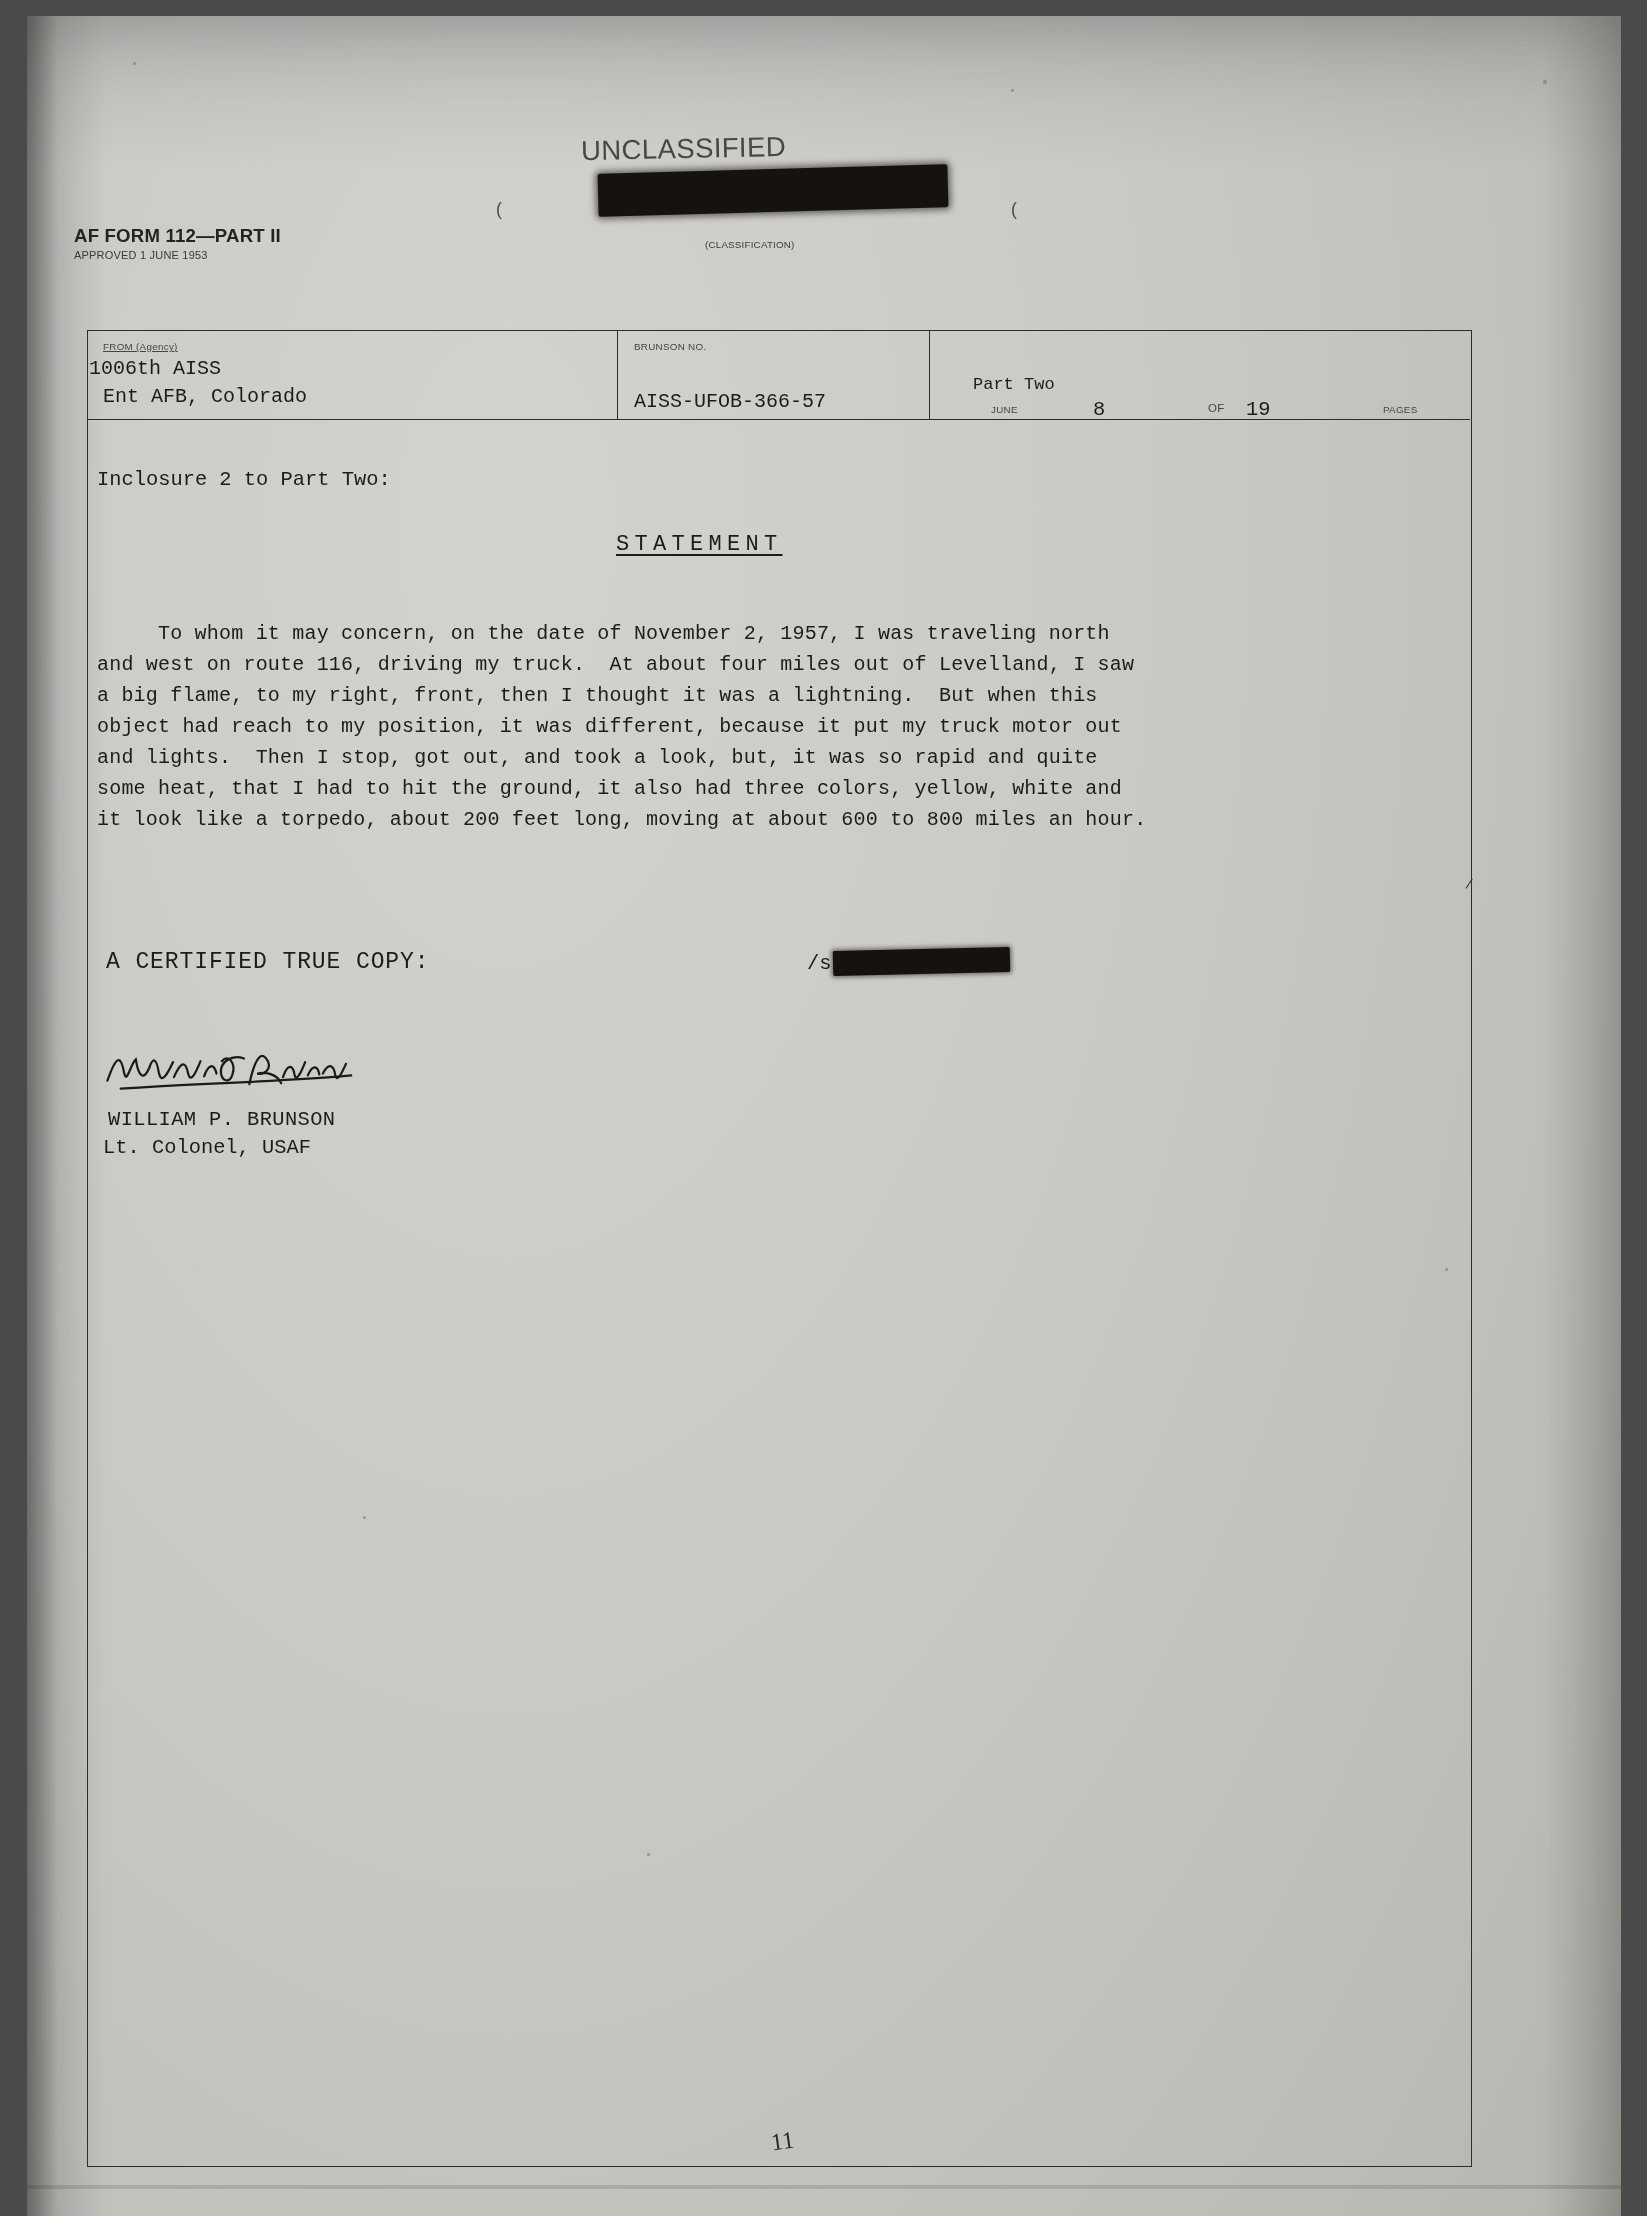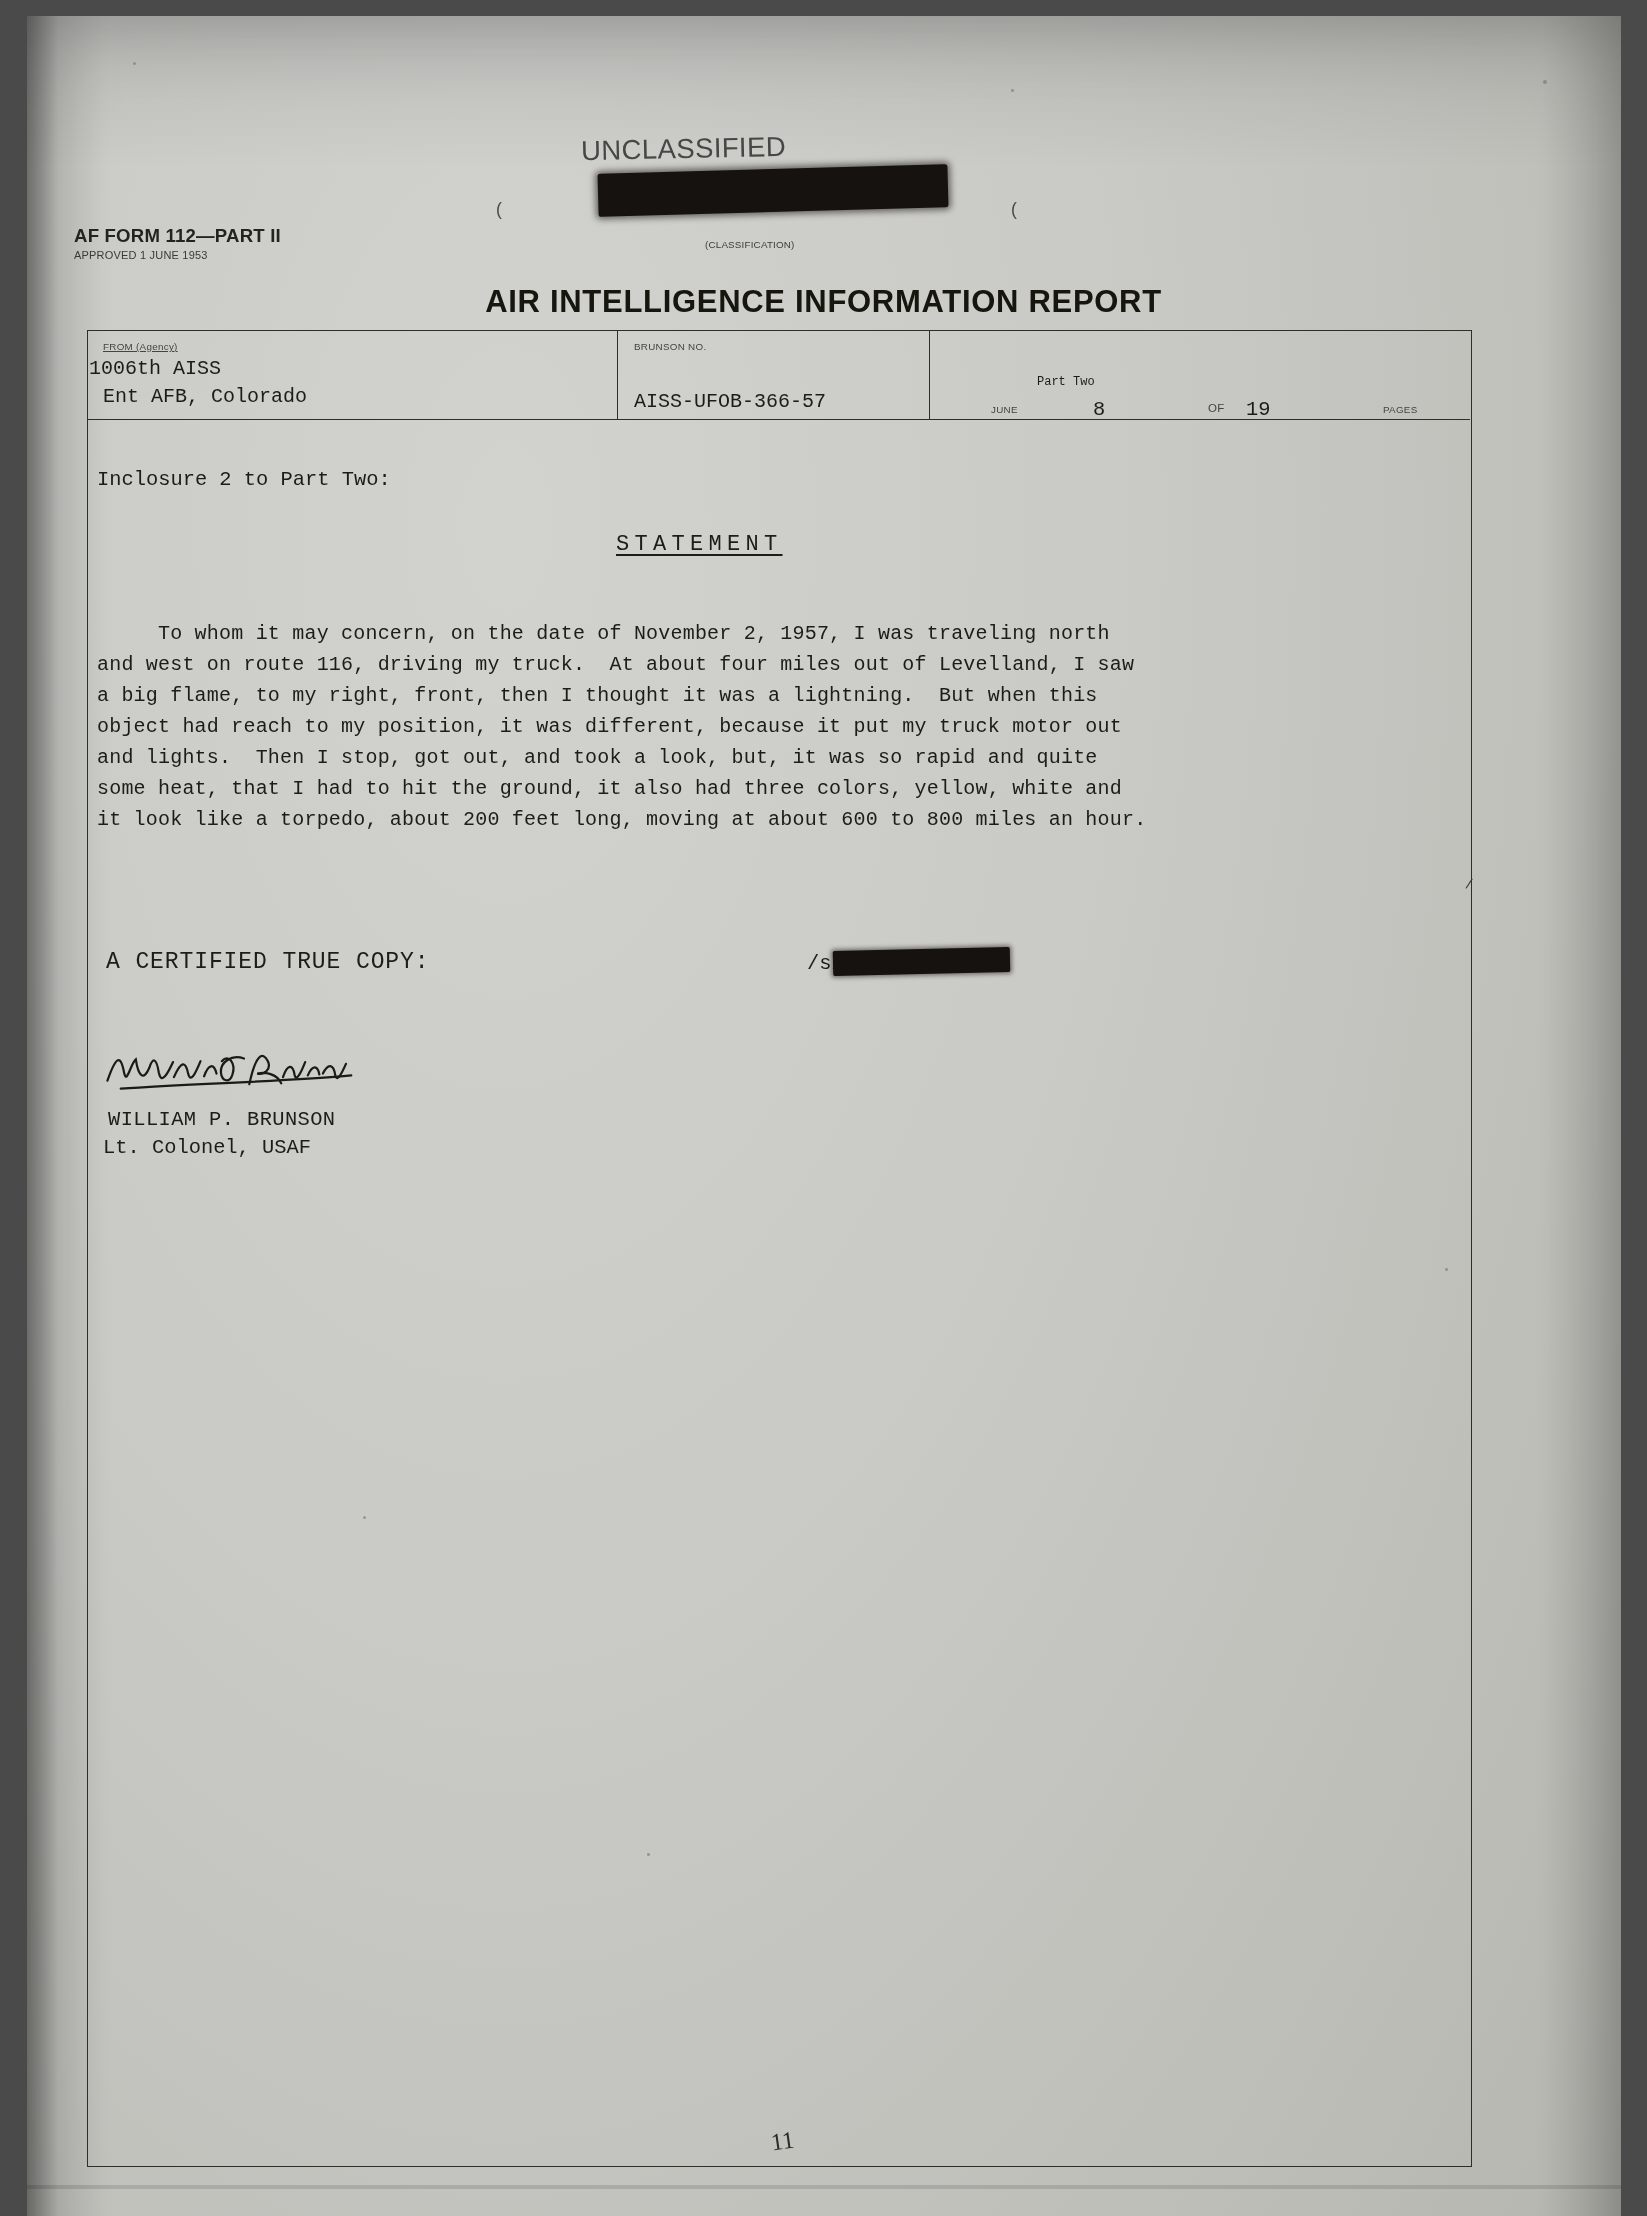--- a/index.html
+++ b/index.html
@@ -123,21 +123,21 @@
   .vline { position: absolute; top: 330px; width: 0; height: 89px; border-left: 1.8px solid #2e2e29; }
   .v1 { left: 617px; }
   .v2 { left: 929px; }
 
   .tiny-label { position: absolute; font-size: 9.8px; color: #45453f; letter-spacing: 0.3px; }
   .typed { font-family: "Liberation Mono", monospace; color: #1d1d18; }
 
   .from-1 { position: absolute; left: 89px; top: 357px; font-size: 20px; }
   .from-2 { position: absolute; left: 103px; top: 385px; font-size: 20px; }
   .rep-no { position: absolute; left: 634px; top: 390px; font-size: 20px; }
-  .part-two { position: absolute; left: 1037px; top: 375px; font-size: 12px; }
+  .part-two { position: absolute; left: 973px; top: 375px; font-size: 17px; }
   .pg-num { position: absolute; left: 1093px; top: 398px; font-size: 20.4px; }
   .pg-of { position: absolute; left: 1208px; top: 402px; font-size: 11.5px; color:#45453f; letter-spacing:0.3px;}
   .pg-tot { position: absolute; left: 1246px; top: 398px; font-size: 20.4px; }
   .pg-pages { position: absolute; left: 1383px; top: 404px; font-size: 9.8px; color:#45453f; letter-spacing:0.3px;}
   .lbl-page { position: absolute; left: 991px; top: 404px; }
   .lbl-from { position: absolute; left: 103px; top: 341px; text-decoration: underline; }
   .lbl-rep { position: absolute; left: 634px; top: 341px; }
 
   
   .inclosure {
@@ -257,21 +257,20 @@
   <div class="speck" style="left:1445px;top:1268px;width:2.7px;height:2.7px;"></div>
 
   <div class="stamp-top">UNCLASSIFIED</div>
   <div class="redact-top"></div>
   <div class="class-caption">(CLASSIFICATION)</div>
   <div class="tick" style="left:496px;top:199px;">(</div>
   <div class="tick" style="left:1011px;top:199px;">(</div>
 
   <div class="form-no">AF FORM 112—PART II</div>
   <div class="form-approved">APPROVED 1 JUNE 1953</div>
-  <div class="main-title">AIR INTELLIGENCE INFORMATION REPORT</div>
 
   <div class="box"></div>
   <div class="hdr-row"></div>
   <div class="vline v1"></div>
   <div class="vline v2"></div>
 
   <div class="tiny-label lbl-from">FROM (Agency)</div>
   <div class="typed from-1">1006th AISS</div>
   <div class="typed from-2">Ent AFB, Colorado</div>
 

